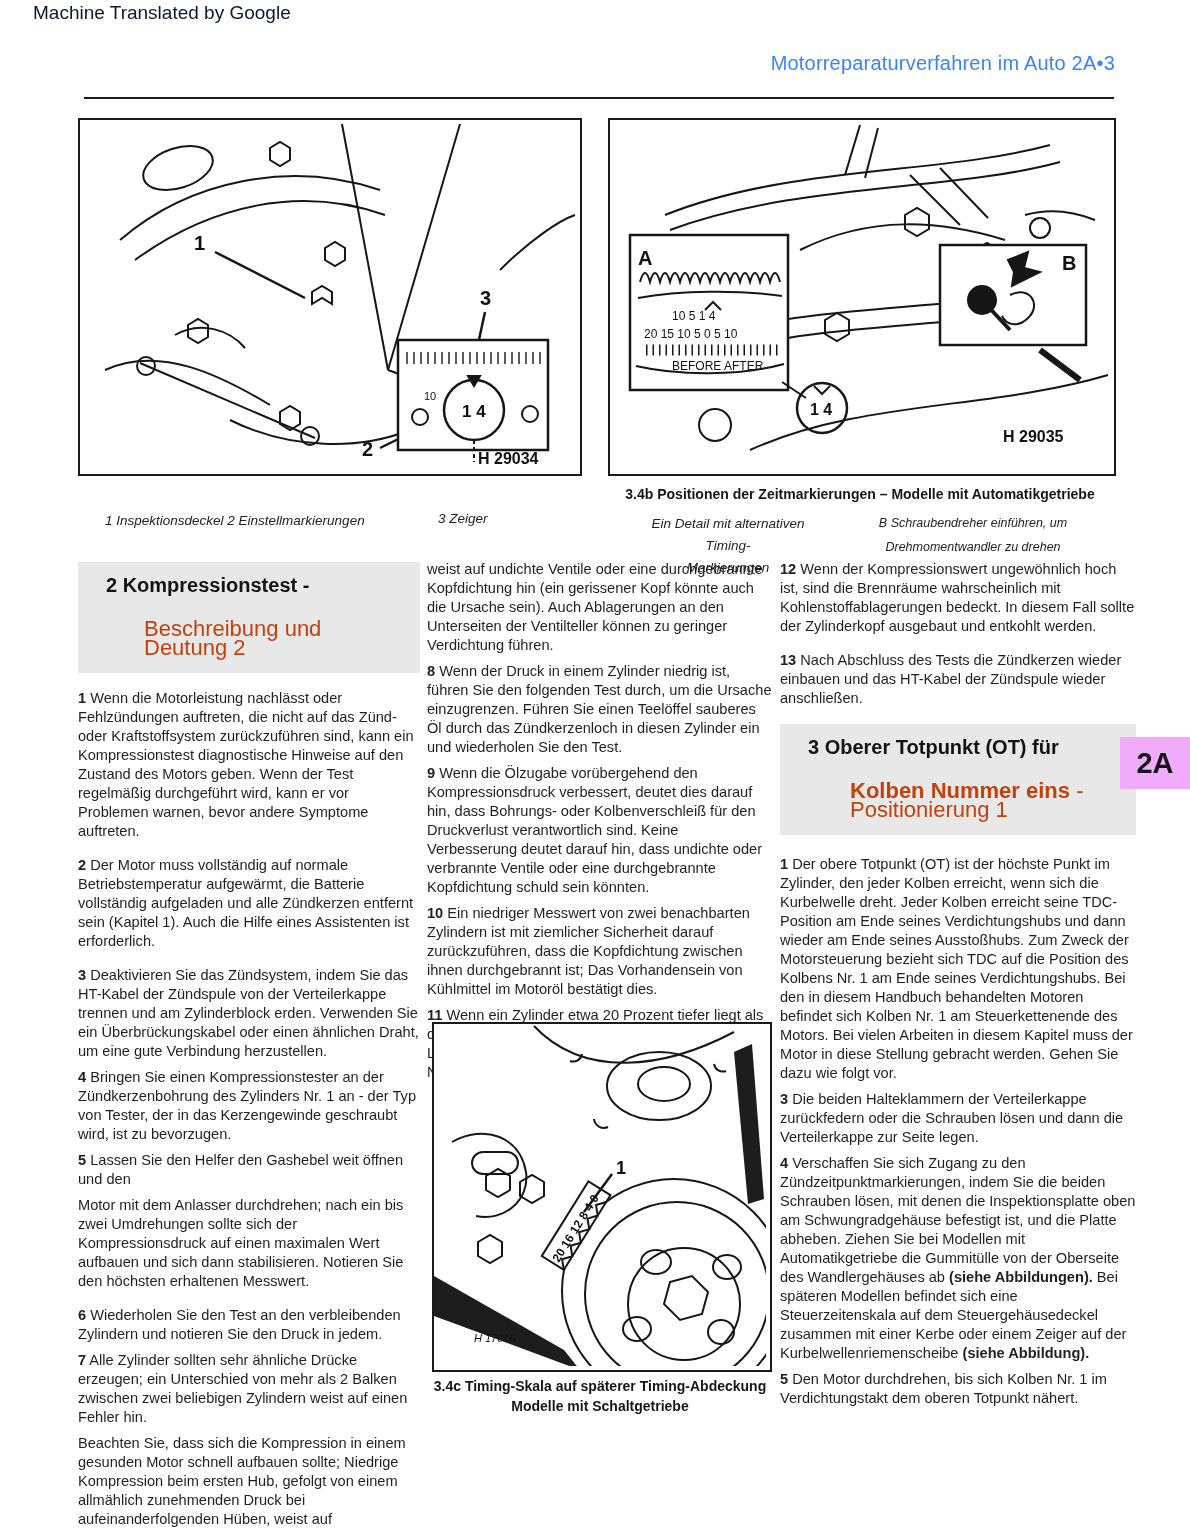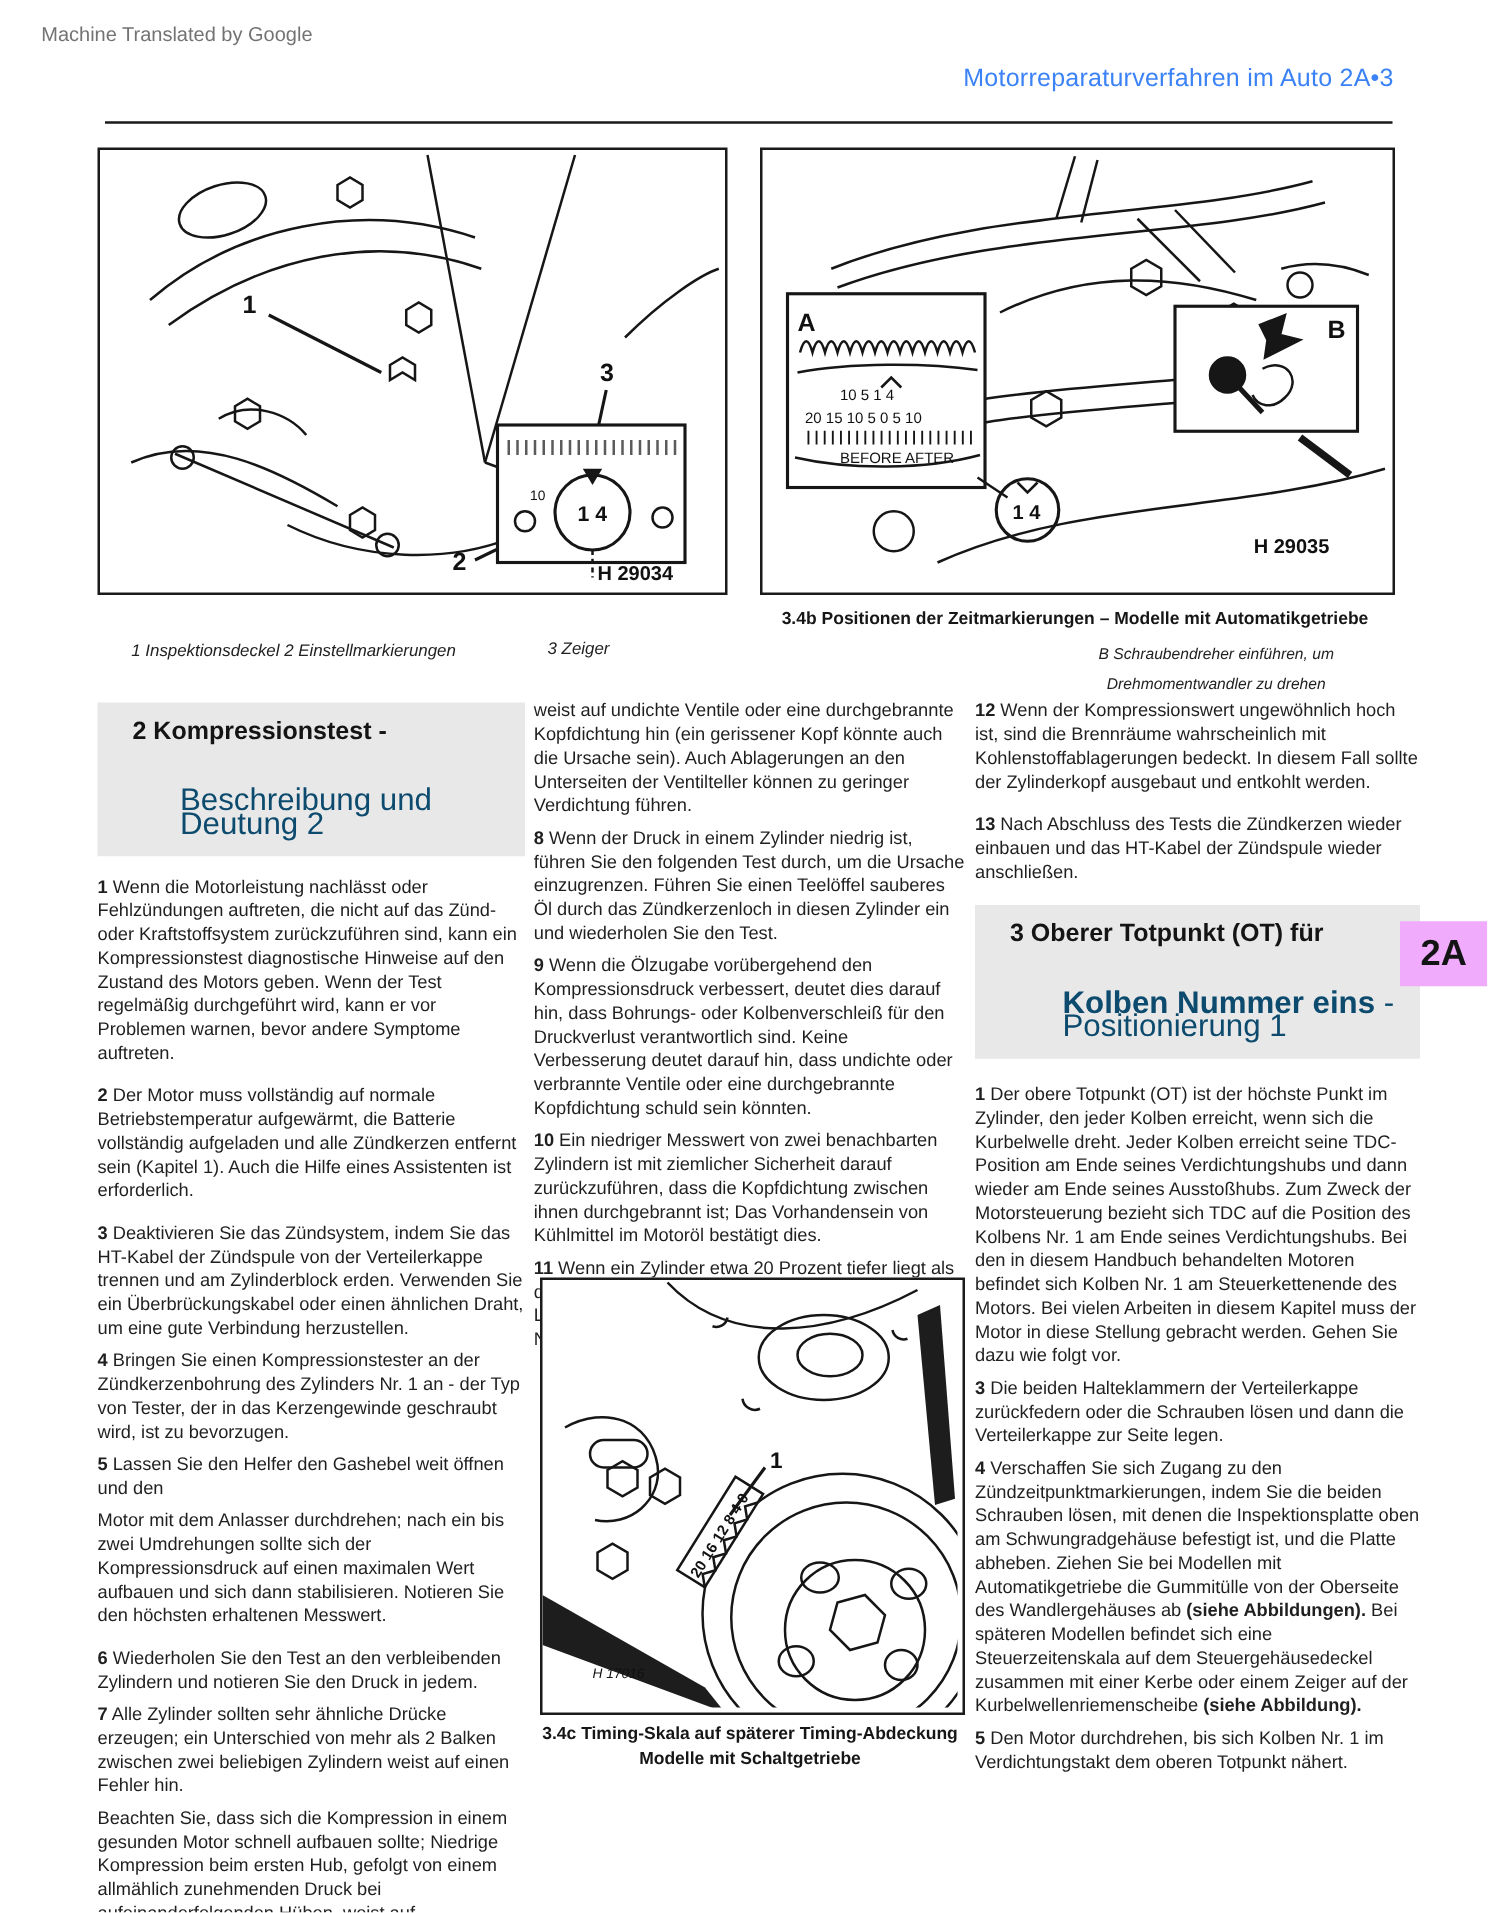--- a/index.html
+++ b/index.html
@@ -1,18 +1,18 @@
 <!DOCTYPE html>
 <html><head>
 <meta charset="utf-8">
 <style>
   html,body{margin:0;padding:0;background:#ffffff;}
   .page{position:relative;width:1190px;height:1530px;background:#ffffff;
         font-family:"Liberation Sans", sans-serif;color:#1c1c1c;overflow:hidden;}
-  .watermark{position:absolute;left:33px;top:20px;font-size:16px;color:#737373;}
+  .watermark{position:absolute;left:33px;top:2px;font-size:19px;color:#0f172a;}
   .header-title{position:absolute;left:600px;top:52px;width:515px;text-align:right;
         font-size:20px;color:#3b82f6;letter-spacing:.2px;}
   .rule{position:absolute;left:84px;top:97px;width:1030px;height:2px;background:#1a1a1a;}
   .figbox{position:absolute;background:#fff;border:2px solid #1a1a1a;}
   .figbox svg{display:block;}
   .fig-a{left:78px;top:118px;width:500px;height:354px;}
   .fig-b{left:608px;top:118px;width:504px;height:354px;}
   .fig-c{left:432px;top:1022px;width:336px;height:346px;}
   .caption{position:absolute;font-weight:bold;font-size:14px;color:#161616;text-align:center;}
   .cap-a{left:78px;top:486px;width:500px;}
@@ -25,21 +25,21 @@
   .col{position:absolute;font-size:14.6px;line-height:19px;color:#1f1f1f;}
   .col-left{left:78px;top:560px;width:342px;}
   .col-mid{left:427px;top:560px;width:345px;}
   .col-right{left:780px;top:560px;width:356px;}
   .para{margin:0 0 7px 0;}
   .para b{font-weight:bold;}
   .sp{margin-top:15px;}
   .sp2{margin-top:28px;}
   .headbox{background:#e8e8e8;padding:14px 10px 16px 28px;margin-bottom:16px;}
   .headbox .h1{font-weight:bold;font-size:20px;color:#141414;}
-  .headbox .h2{font-size:25px;color:#0c4a6e;margin-top:36px;margin-left:38px;}
+  .headbox .h2{font-size:22px;color:#c2410c;margin-top:24px;margin-left:38px;}
   .headbox-s2{margin-top:2px;}
   .headbox-s3{margin-top:16px;margin-bottom:20px;}
   .headbox-s3 .h2{margin-left:42px;}
   .headbox-s3 .h2 b{font-weight:bold;}
   .tab2a{position:absolute;left:1120px;top:737px;width:70px;height:52px;background:#f0abfc;
         font-weight:bold;font-size:29px;color:#141414;display:flex;align-items:center;justify-content:center;}
   .cap-c{left:432px;top:1376px;width:336px;line-height:20px;}
   svg text{fill:#111;font-family:"Liberation Sans", sans-serif;}
   .figcode{font-weight:bold;font-size:16px;}
   .figlabel{font-weight:bold;font-size:20px;}
@@ -142,20 +142,24 @@
       <text x="62" y="250" font-size="12">BEFORE AFTER</text>
       <text x="200" y="295" font-size="16" font-weight="bold">1 4</text>
       <text x="393" y="322" class="figcode">H 29035</text>
     </svg>
   </div>
 
   <div class="subcap sub-a1">1 Inspektionsdeckel 2 Einstellmarkierungen</div>
   <div class="subcap sub-a2">3 Zeiger</div>
 
   <div class="caption cap-b">3.4b Positionen der Zeitmarkierungen – Modelle mit Automatikgetriebe</div>
+  <div class="subcap sub-b1">
+    <span>Ein Detail mit alternativen Timing-</span><br>
+    <span>Markierungen</span>
+  </div>
   <div class="subcap sub-b2">
     <span>B Schraubendreher einführen, um</span><br>
     <span>Drehmomentwandler zu drehen</span>
   </div>
 
   <div class="col col-left">
     <div class="headbox headbox-s2">
       <div class="h1">2 Kompressionstest -</div>
       <div class="h2">Beschreibung und Deutung 2</div>
     </div>

